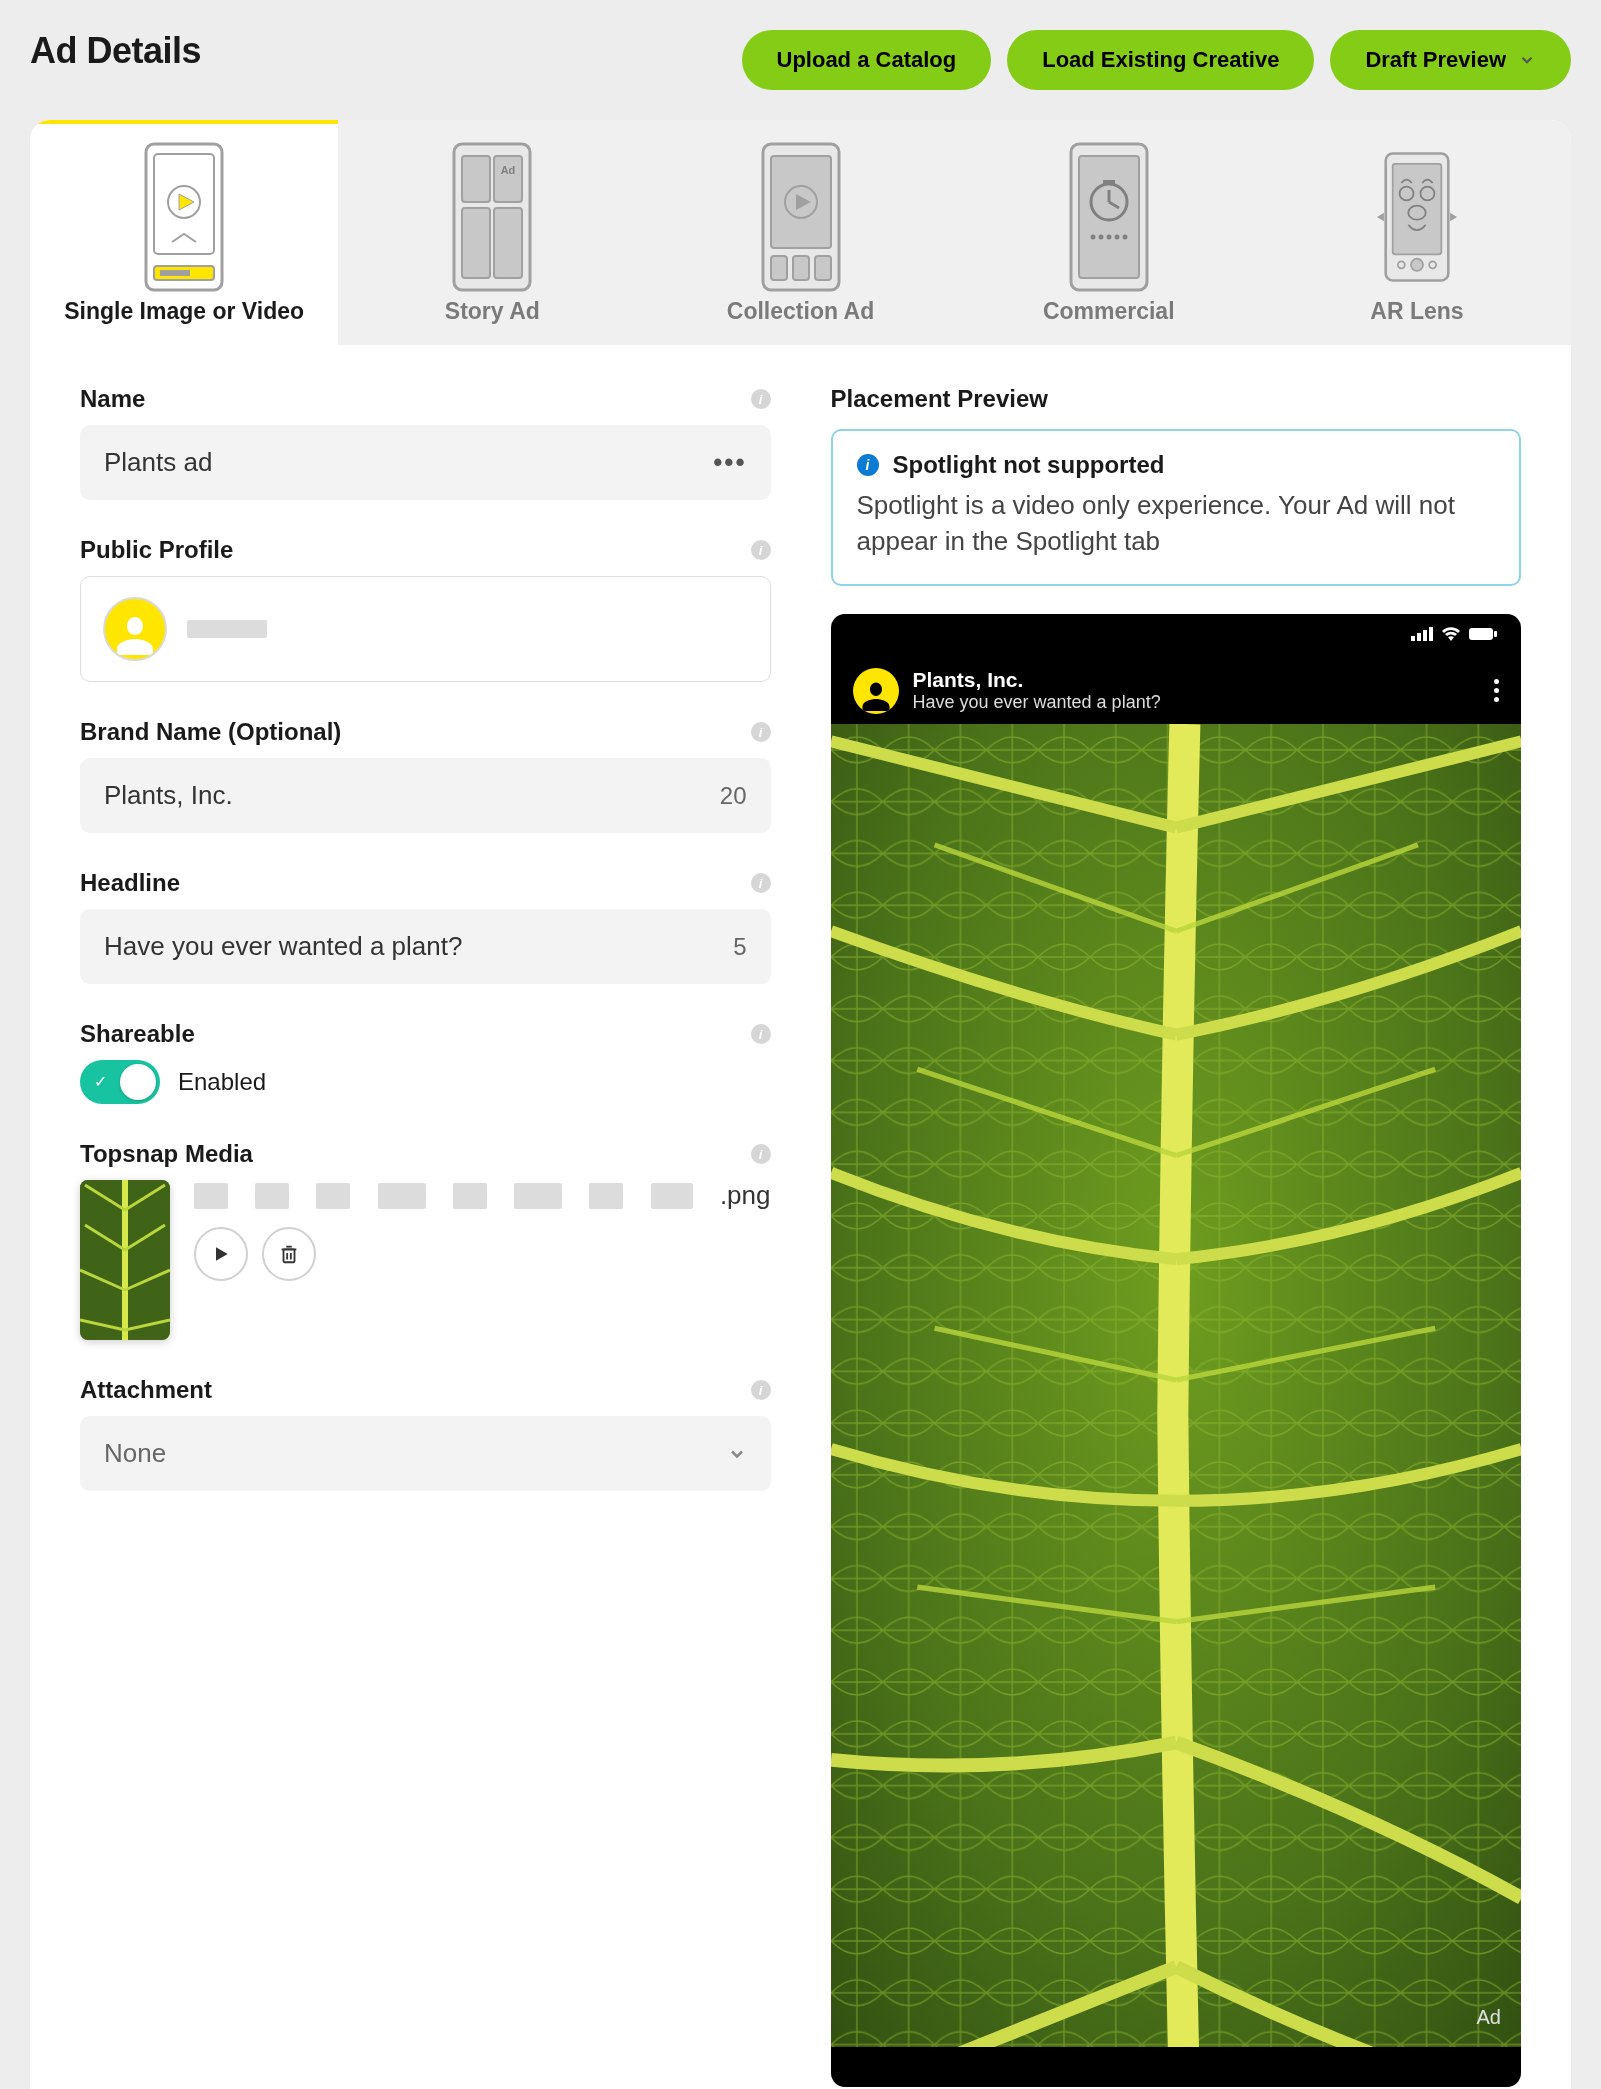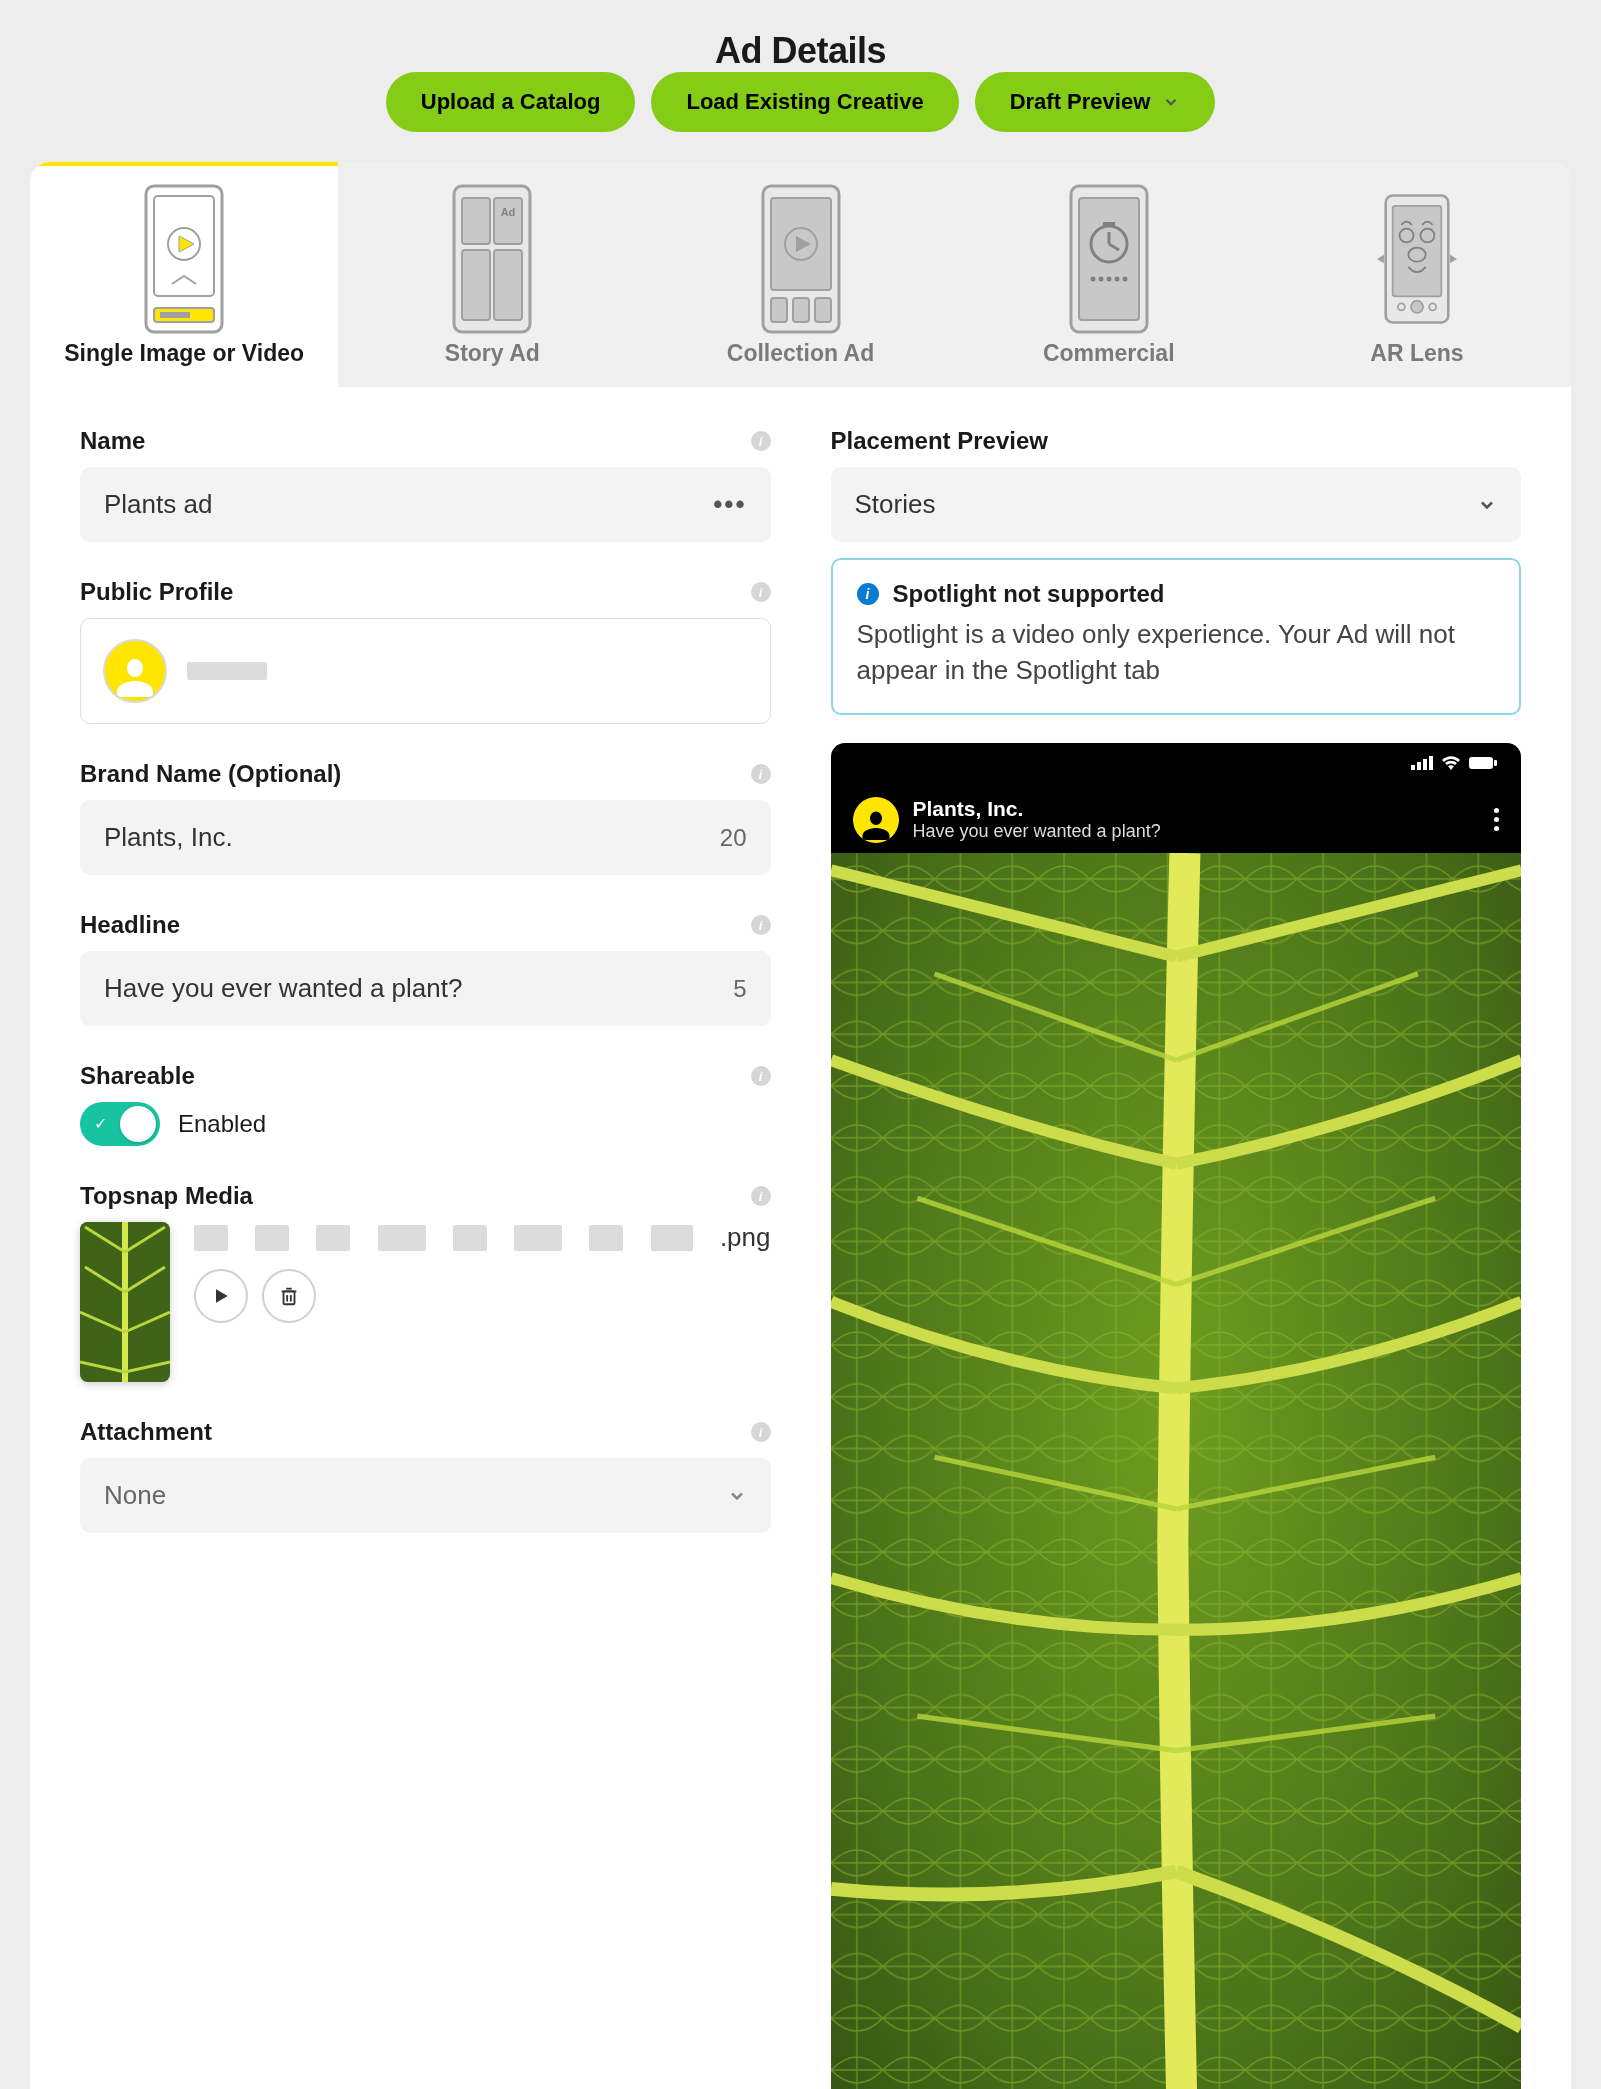--- a/index.html
+++ b/index.html
@@ -5,23 +5,22 @@
   * { box-sizing: border-box; margin: 0; padding: 0; }
   body {
     font-family: -apple-system, BlinkMacSystemFont, "Segoe UI", Helvetica, Arial, sans-serif;
     background: #ededed;
     padding: 30px;
     color: #1a1a1a;
   }
   .header-row {
     display: flex;
     justify-content: space-between;
-    align-items: center;
+    align-items: flex-start;
     margin-bottom: 30px;
-    flex-direction: column;
   }
   .page-title {
     font-size: 36px;
     font-weight: 800;
     letter-spacing: -0.5px;
   }
   .header-actions { display: flex; gap: 16px; }
   .pill-btn {
     background: #84cc16;
     border: 1px solid transparent;
@@ -425,26 +424,20 @@
         </div>
       </div>
 
     </div>
 
     <div class="right-col">
       <div class="block" style="margin-bottom:16px">
         <div class="field-label">
           <span>Placement Preview</span>
         </div>
-        <div class="select select-dark">
-          <span>Stories</span>
-          <svg width="20" height="20" viewBox="0 0 24 24" fill="none" stroke="#555" stroke-width="3">
-              <polyline points="6 9 12 15 18 9"></polyline>
-            </svg>
-        </div>
       </div>
 
       <div class="notice">
         <div class="notice-head">
           <span class="info-blue">i</span>
           <span>Spotlight not supported</span>
         </div>
         <div class="notice-body">Spotlight is a video only experience. Your Ad will not appear in the Spotlight tab</div>
       </div>
 

